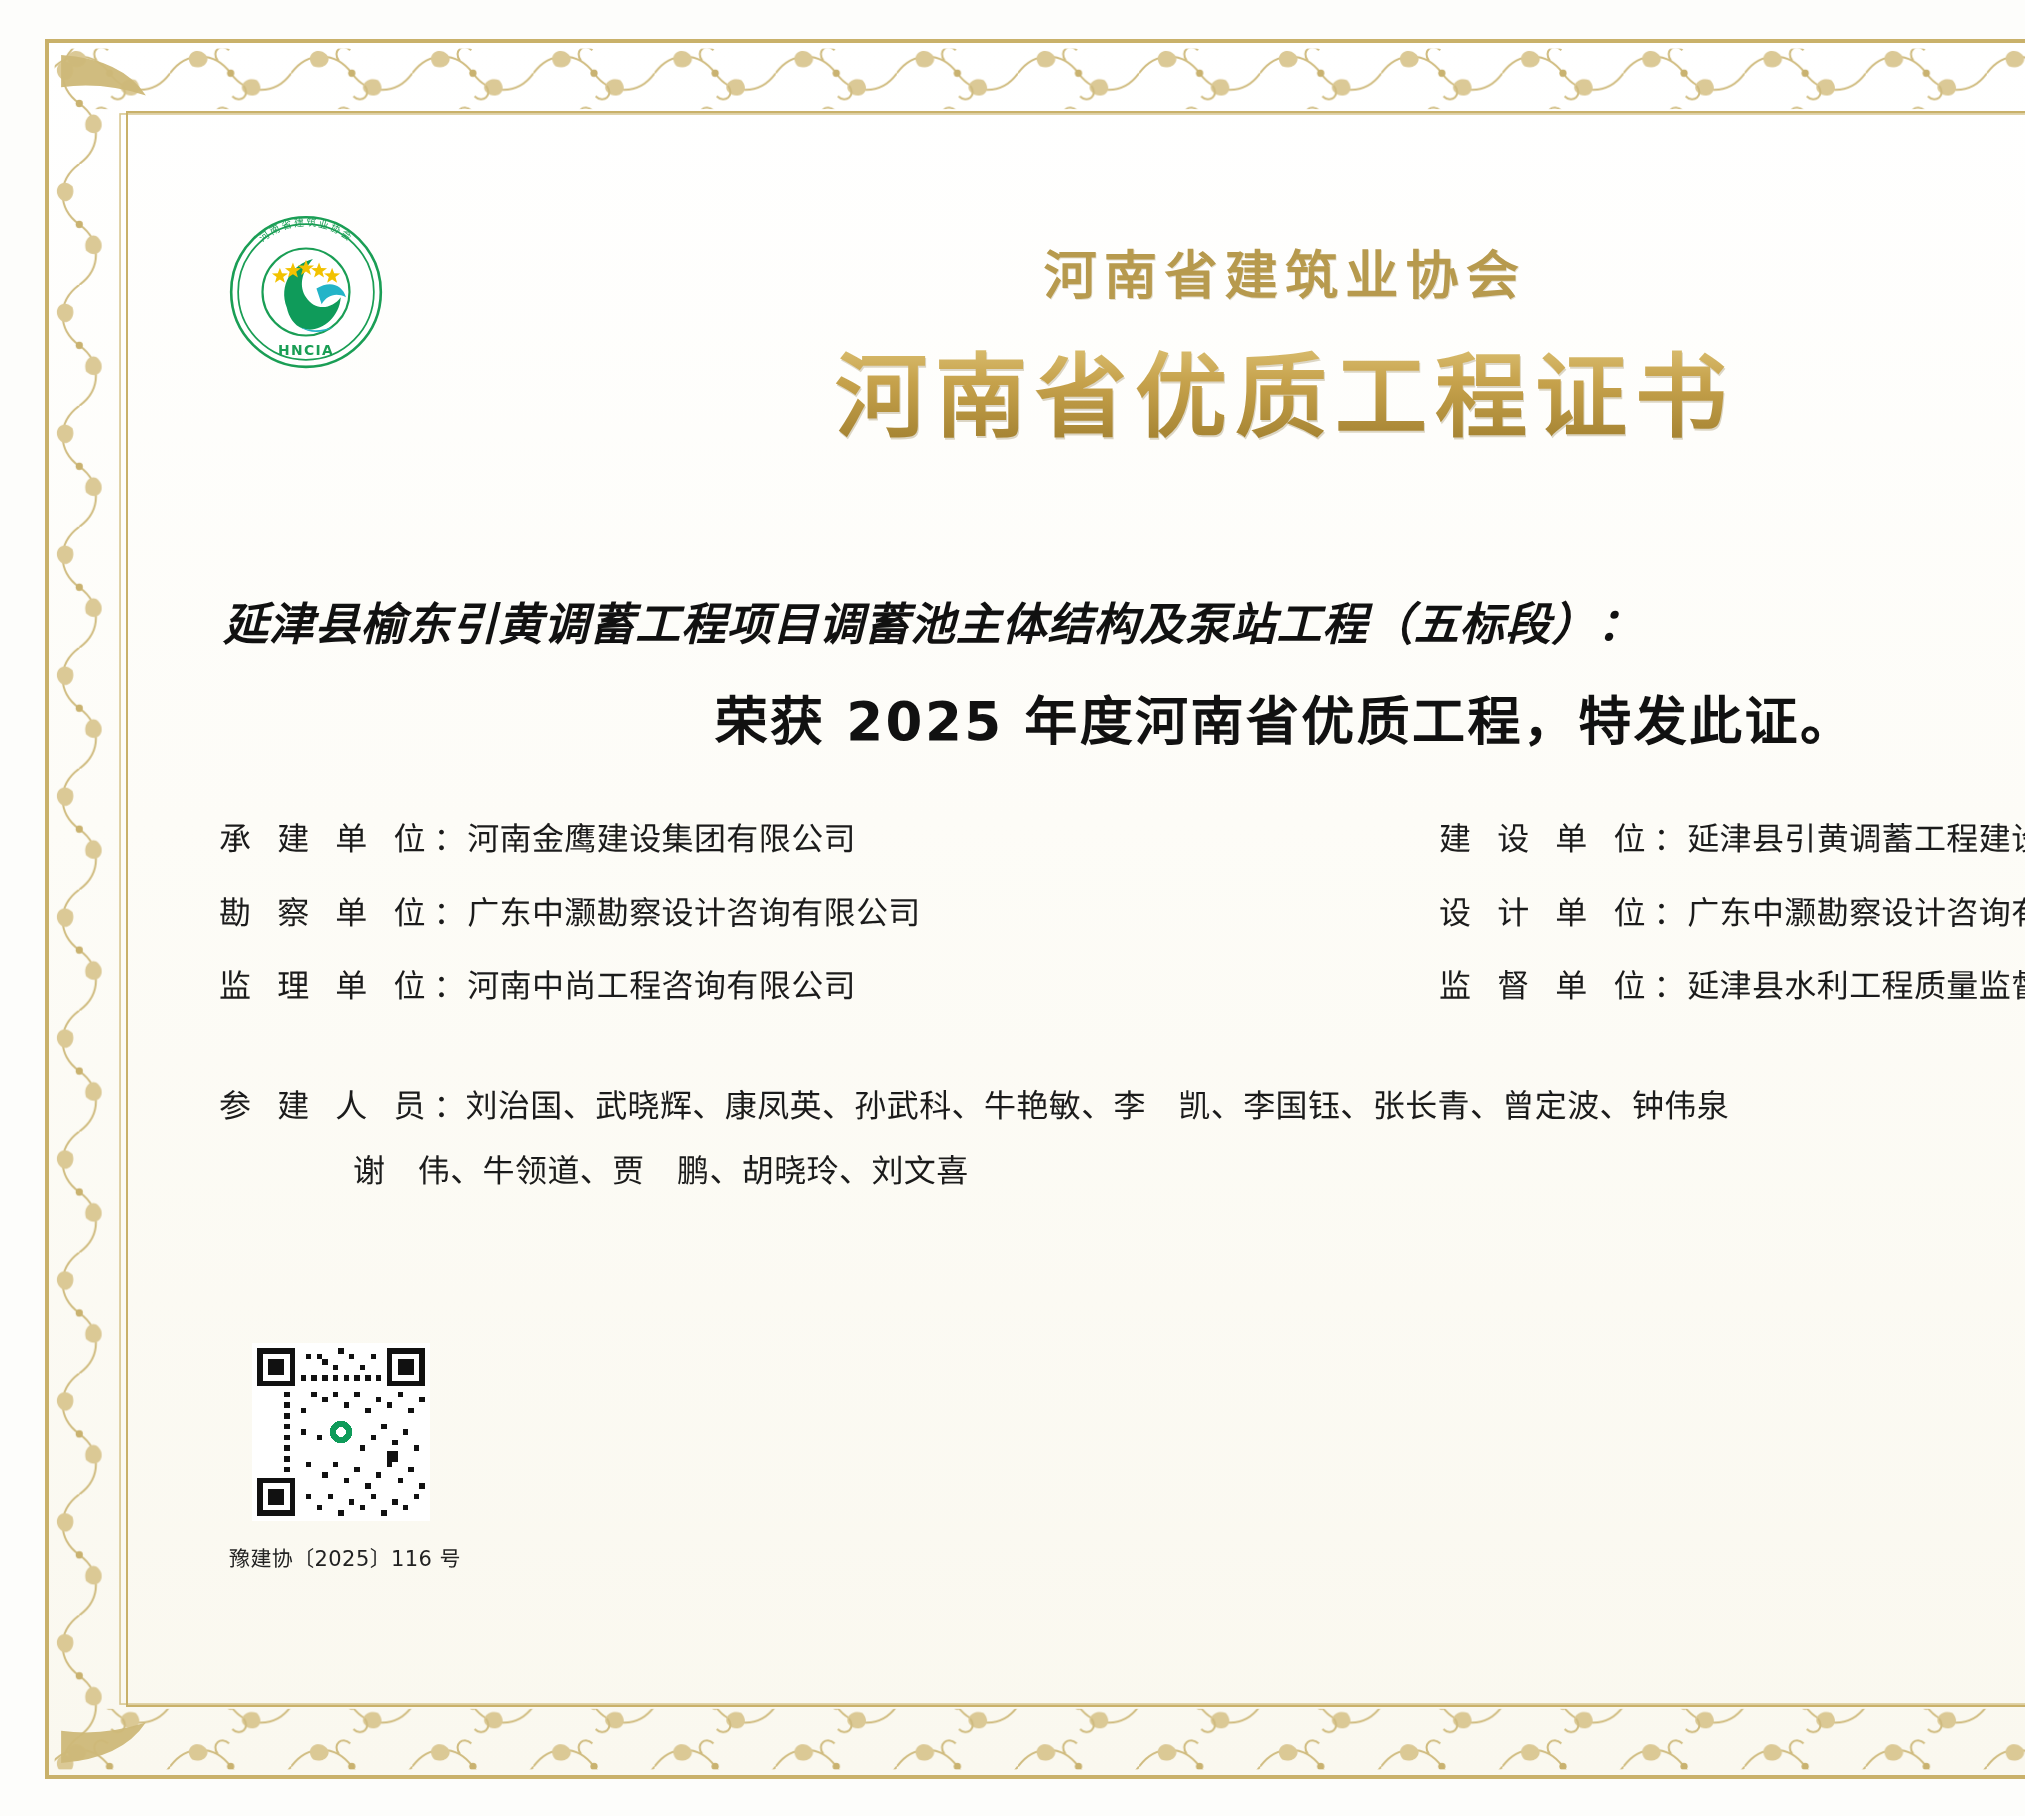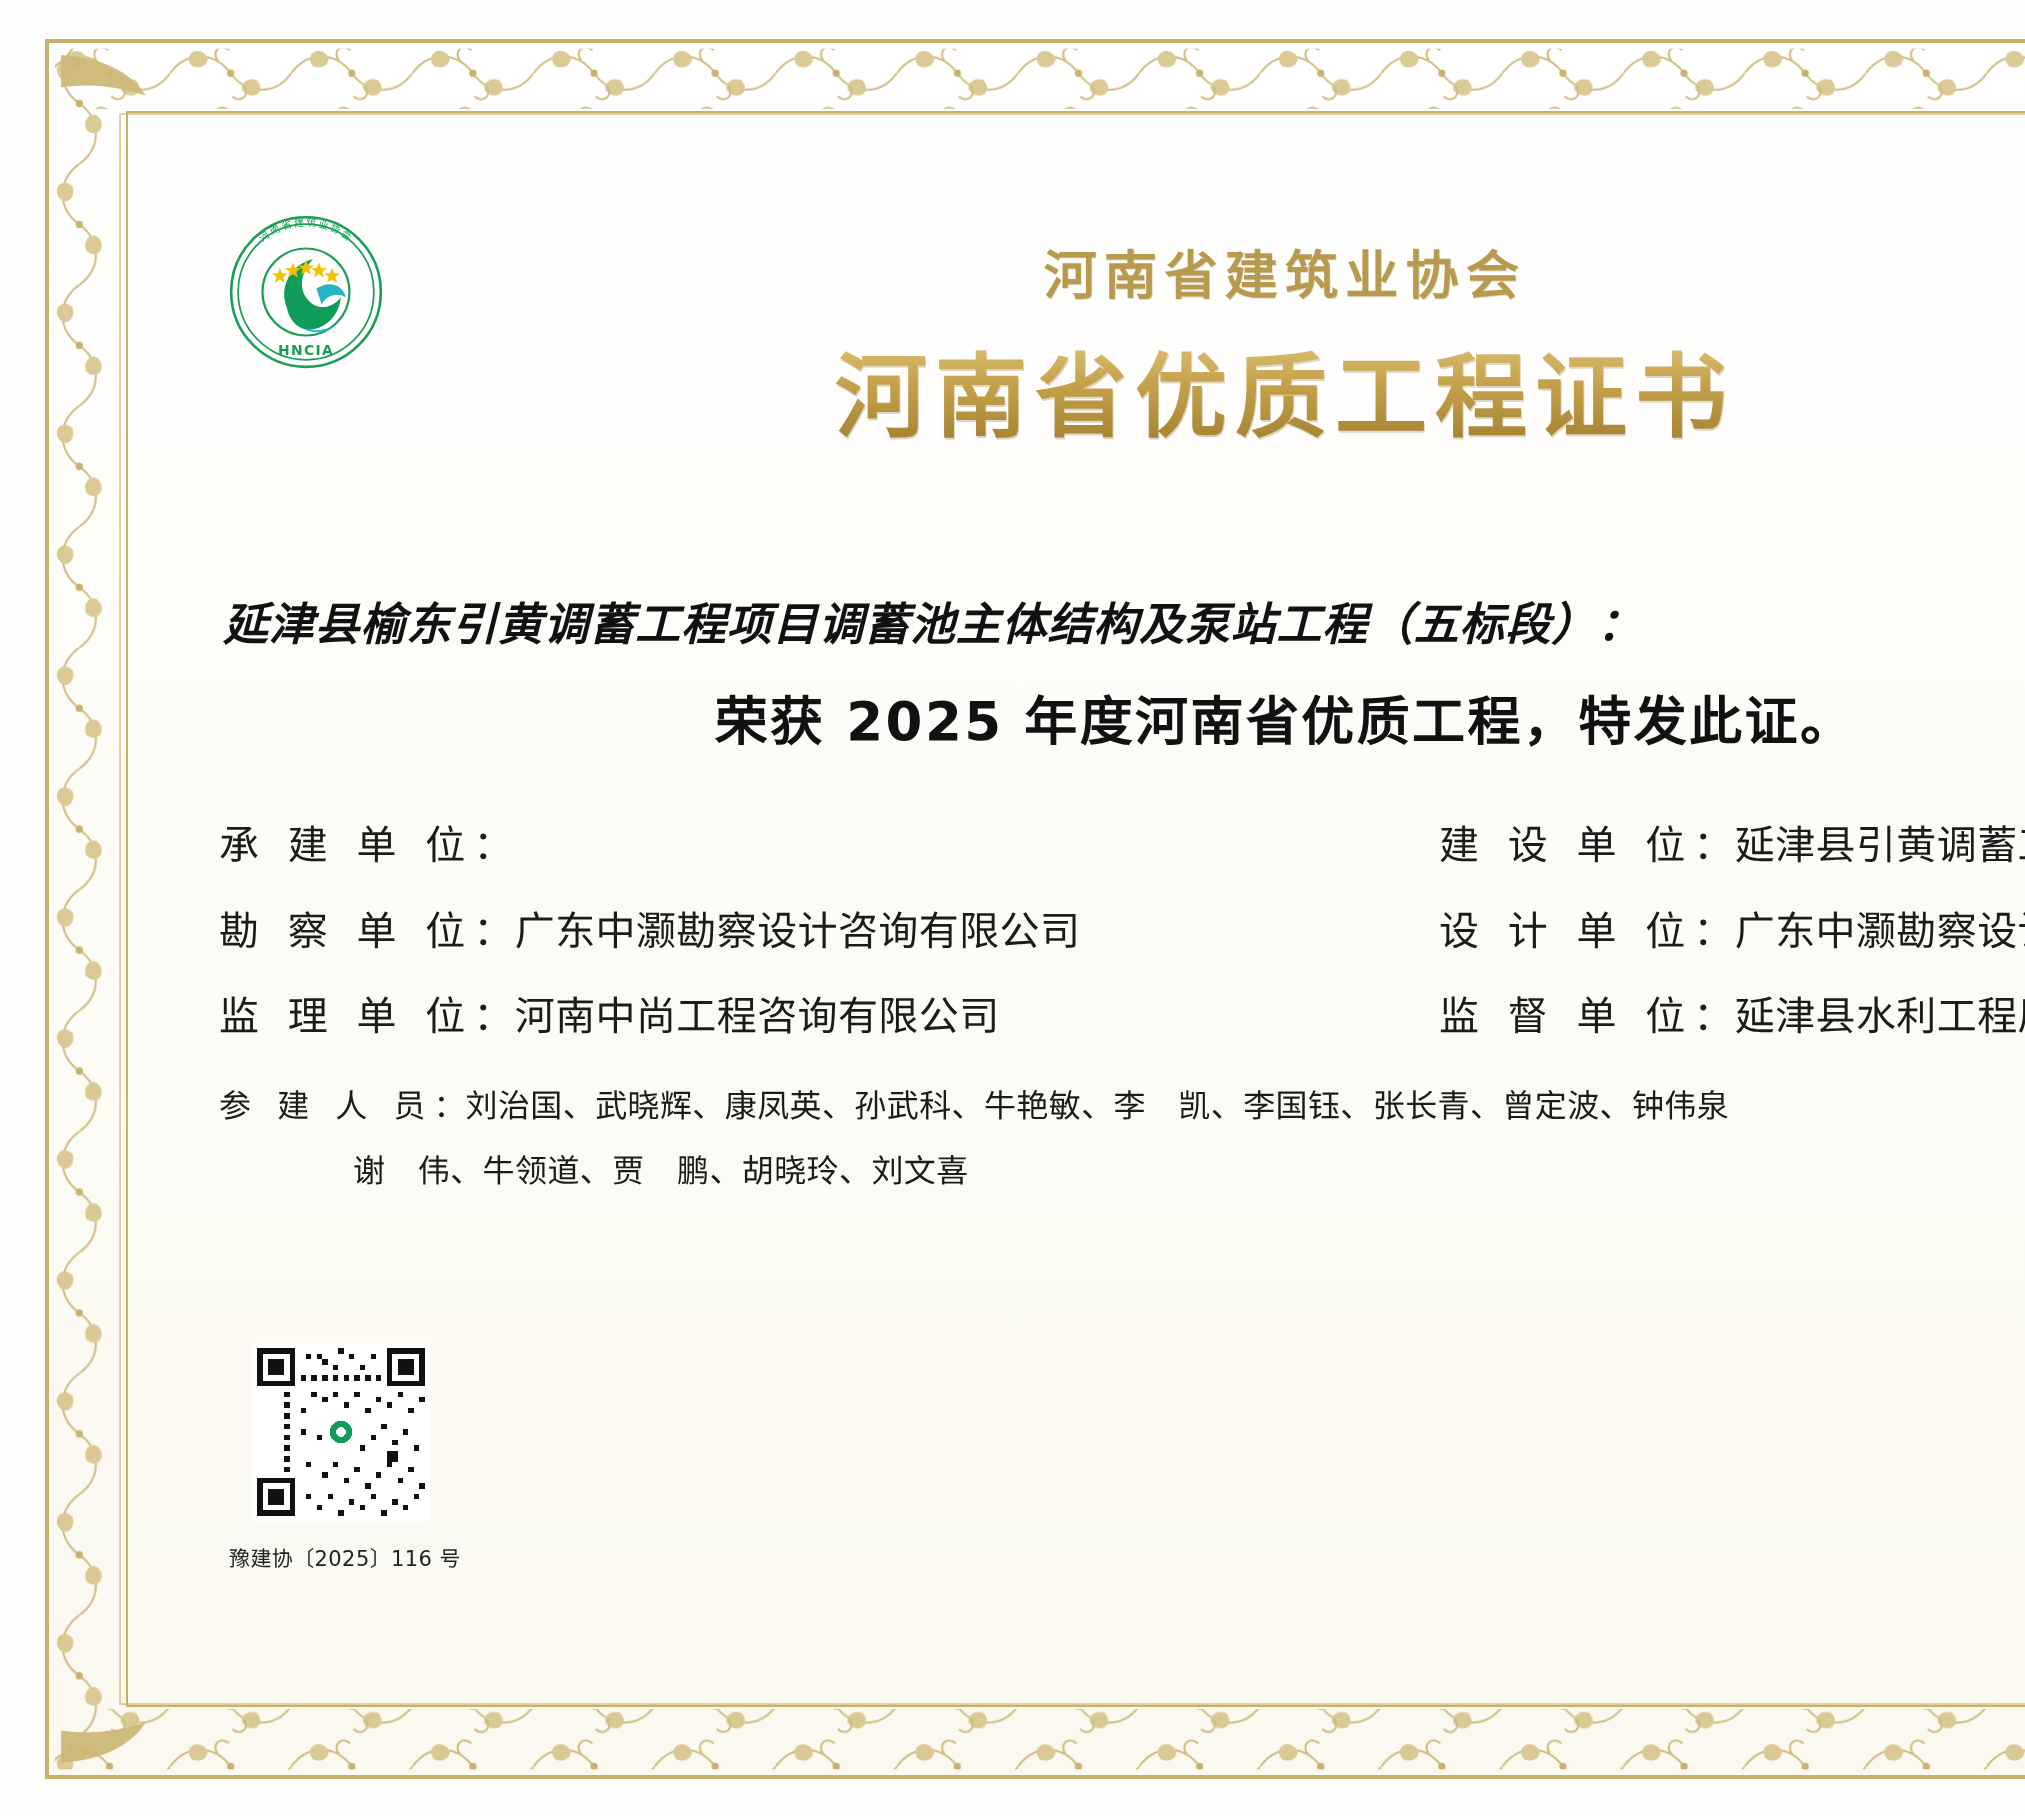--- a/index.html
+++ b/index.html
@@ -136,21 +136,21 @@
   }
   .field-row {
     display: flex;
     justify-content: space-between;
     margin-bottom: 27.5px;
   }
   .field {
     display: flex;
     align-items: center;
     font-family: "DejaVu Sans", "Liberation Sans", sans-serif;
-    font-size: 40px;
+    font-size: 32px;
     color: #1b1b1b;
     white-space: nowrap;
   }
   .field.left  { width: 1053px; }
   .field.right { width: 1053px; justify-content: flex-start; padding-left: 284px; }
   .field .label {
     letter-spacing: 8px;
   }
   .field .colon { padding: 0 1.6px 0 0; letter-spacing: 0; }
   .field .value { letter-spacing: 0.4px; }
@@ -280,20 +280,21 @@
 
       <div class="project-line">延津县榆东引黄调蓄工程项目调蓄池主体结构及泵站工程（五标段）：</div>
       <div class="award-line">荣获 2025 年度河南省优质工程，特发此证。</div>
 
       <div class="fields">
 
         <div class="field-row">
           <div class="field left">
             <span class="label">承 建 单 位</span>
             <span class="colon">：</span>
+            <span class="value">河南金鹰建设集团有限公司</span>
           </div>
           <div class="field right">
             <span class="label">建 设 单 位</span>
             <span class="colon">：</span>
             <span class="value">延津县引黄调蓄工程建设管理局</span>
           </div>
         </div>
 
         <div class="field-row">
           <div class="field left">

